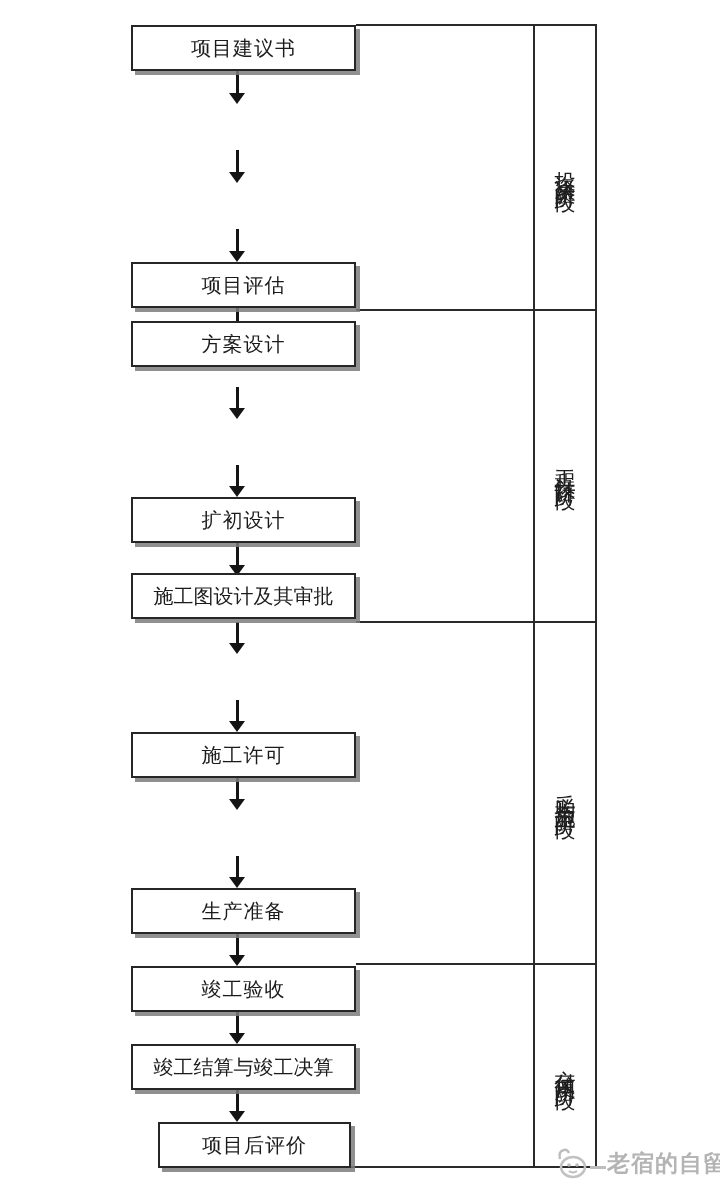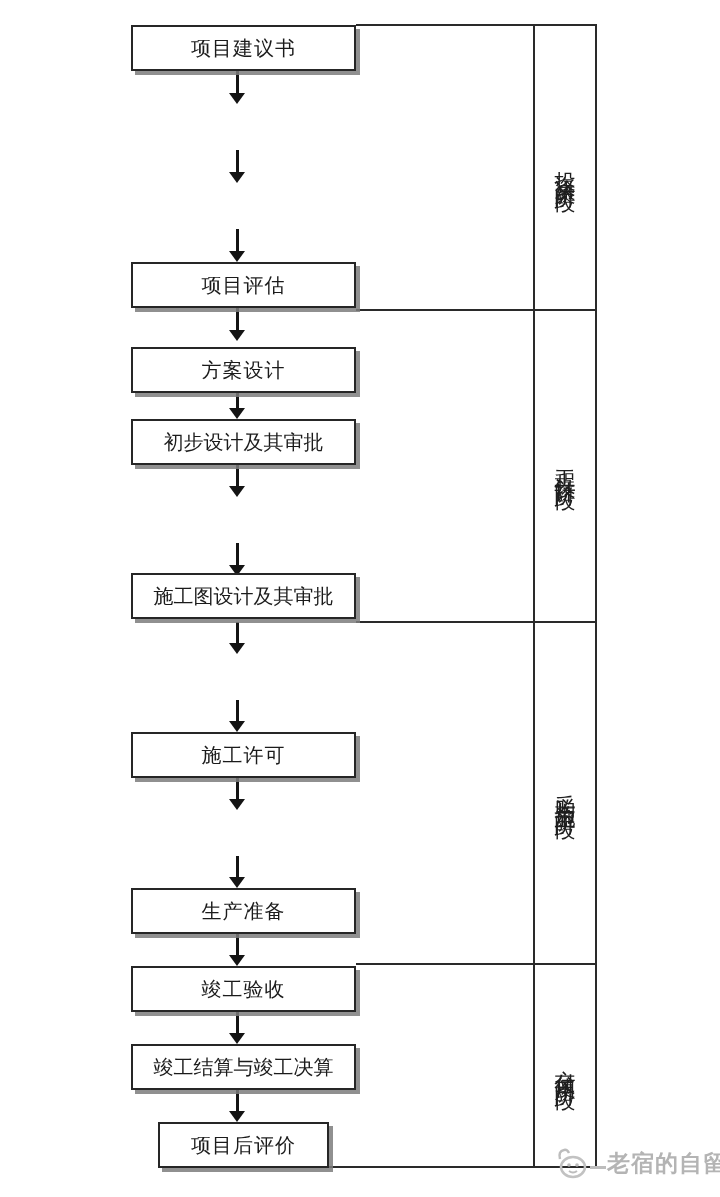--- a/index.html
+++ b/index.html
@@ -13,21 +13,21 @@
   .box{
     position:absolute;
     left:131px;width:225px;height:46px;
     box-sizing:border-box;
     border:2px solid #262626;
     background:#ffffff;
     box-shadow:4px 4px 0 rgba(125,125,125,.85);
     display:flex;align-items:center;justify-content:center;
     z-index:3;
   }
-  .box.narrow{left:158px;width:171px;}
+  .box.narrow{left:158px;width:193px;}
   .box span{
     font-size:20px;
     color:#1b1b1b;
     letter-spacing:1px;
     white-space:nowrap;
   }
   .box.long span{letter-spacing:0;}
   .arrow{
     position:absolute;left:229px;width:16px;z-index:2;
   }
@@ -74,25 +74,25 @@
 <body>
 
 <div id="stage">
 
   <div class="box" style="top:25px">
       <span>项目建议书</span>
     </div>
   <div class="box" style="top:262px">
       <span>项目评估</span>
     </div>
-  <div class="box" style="top:347px">
+  <div class="box" style="top:321px">
       <span>方案设计</span>
     </div>
-  <div class="box long" style="top:419px">
-      <span>初步设计及其审批</span>
+  <div class="box" style="top:497px">
+      <span>扩初设计</span>
     </div>
   <div class="box long" style="top:573px">
       <span>施工图设计及其审批</span>
     </div>
   <div class="box" style="top:732px">
       <span>施工许可</span>
     </div>
   <div class="box" style="top:966px">
       <span>竣工验收</span>
     </div>

